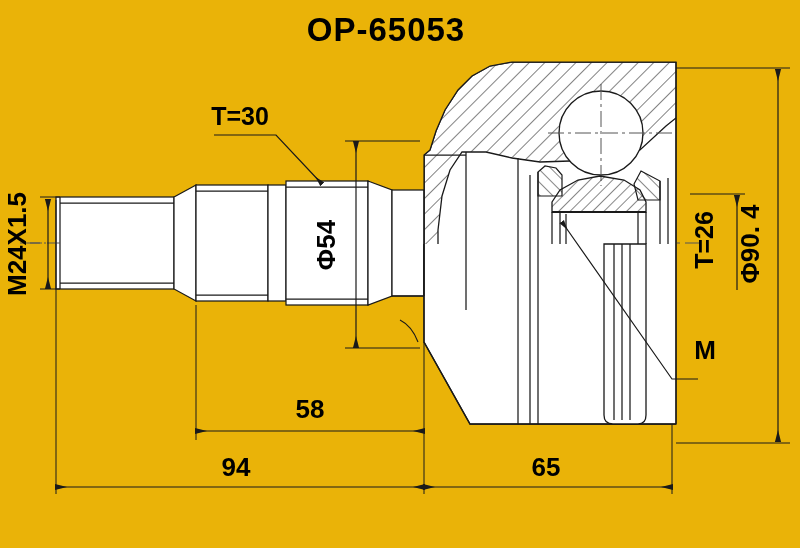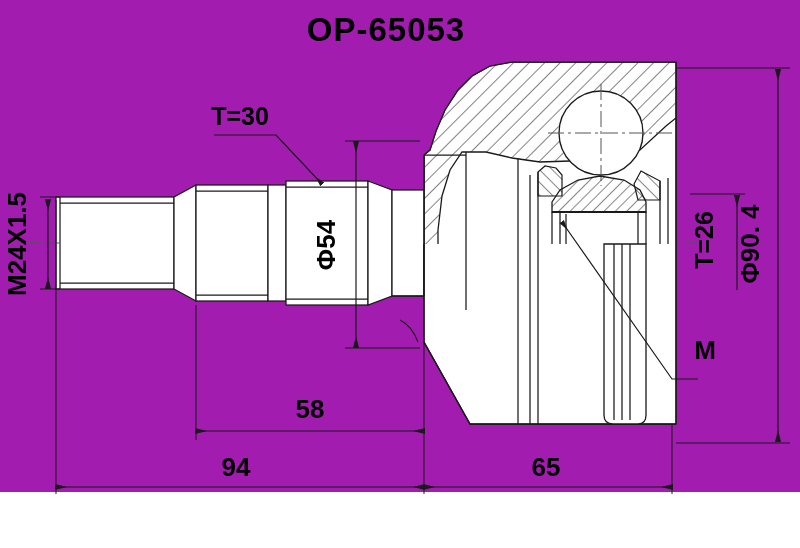--- a/index.html
+++ b/index.html
@@ -10,22 +10,22 @@
   }
   body {
     width: 800px;
     height: 548px;
     font-family: "Liberation Sans", sans-serif;
     overflow: hidden;
   }
   #root {
     position: relative;
     width: 800px;
-    height: 492px;
-    background: #a21caf;
+    height: 548px;
+    background: #eab308;
   }
   #drawing-svg {
     position: absolute;
     left: 0;
     top: 0;
     width: 800px;
     height: 548px;
   }
   .title-text {
     font-family: "Liberation Sans", sans-serif;

